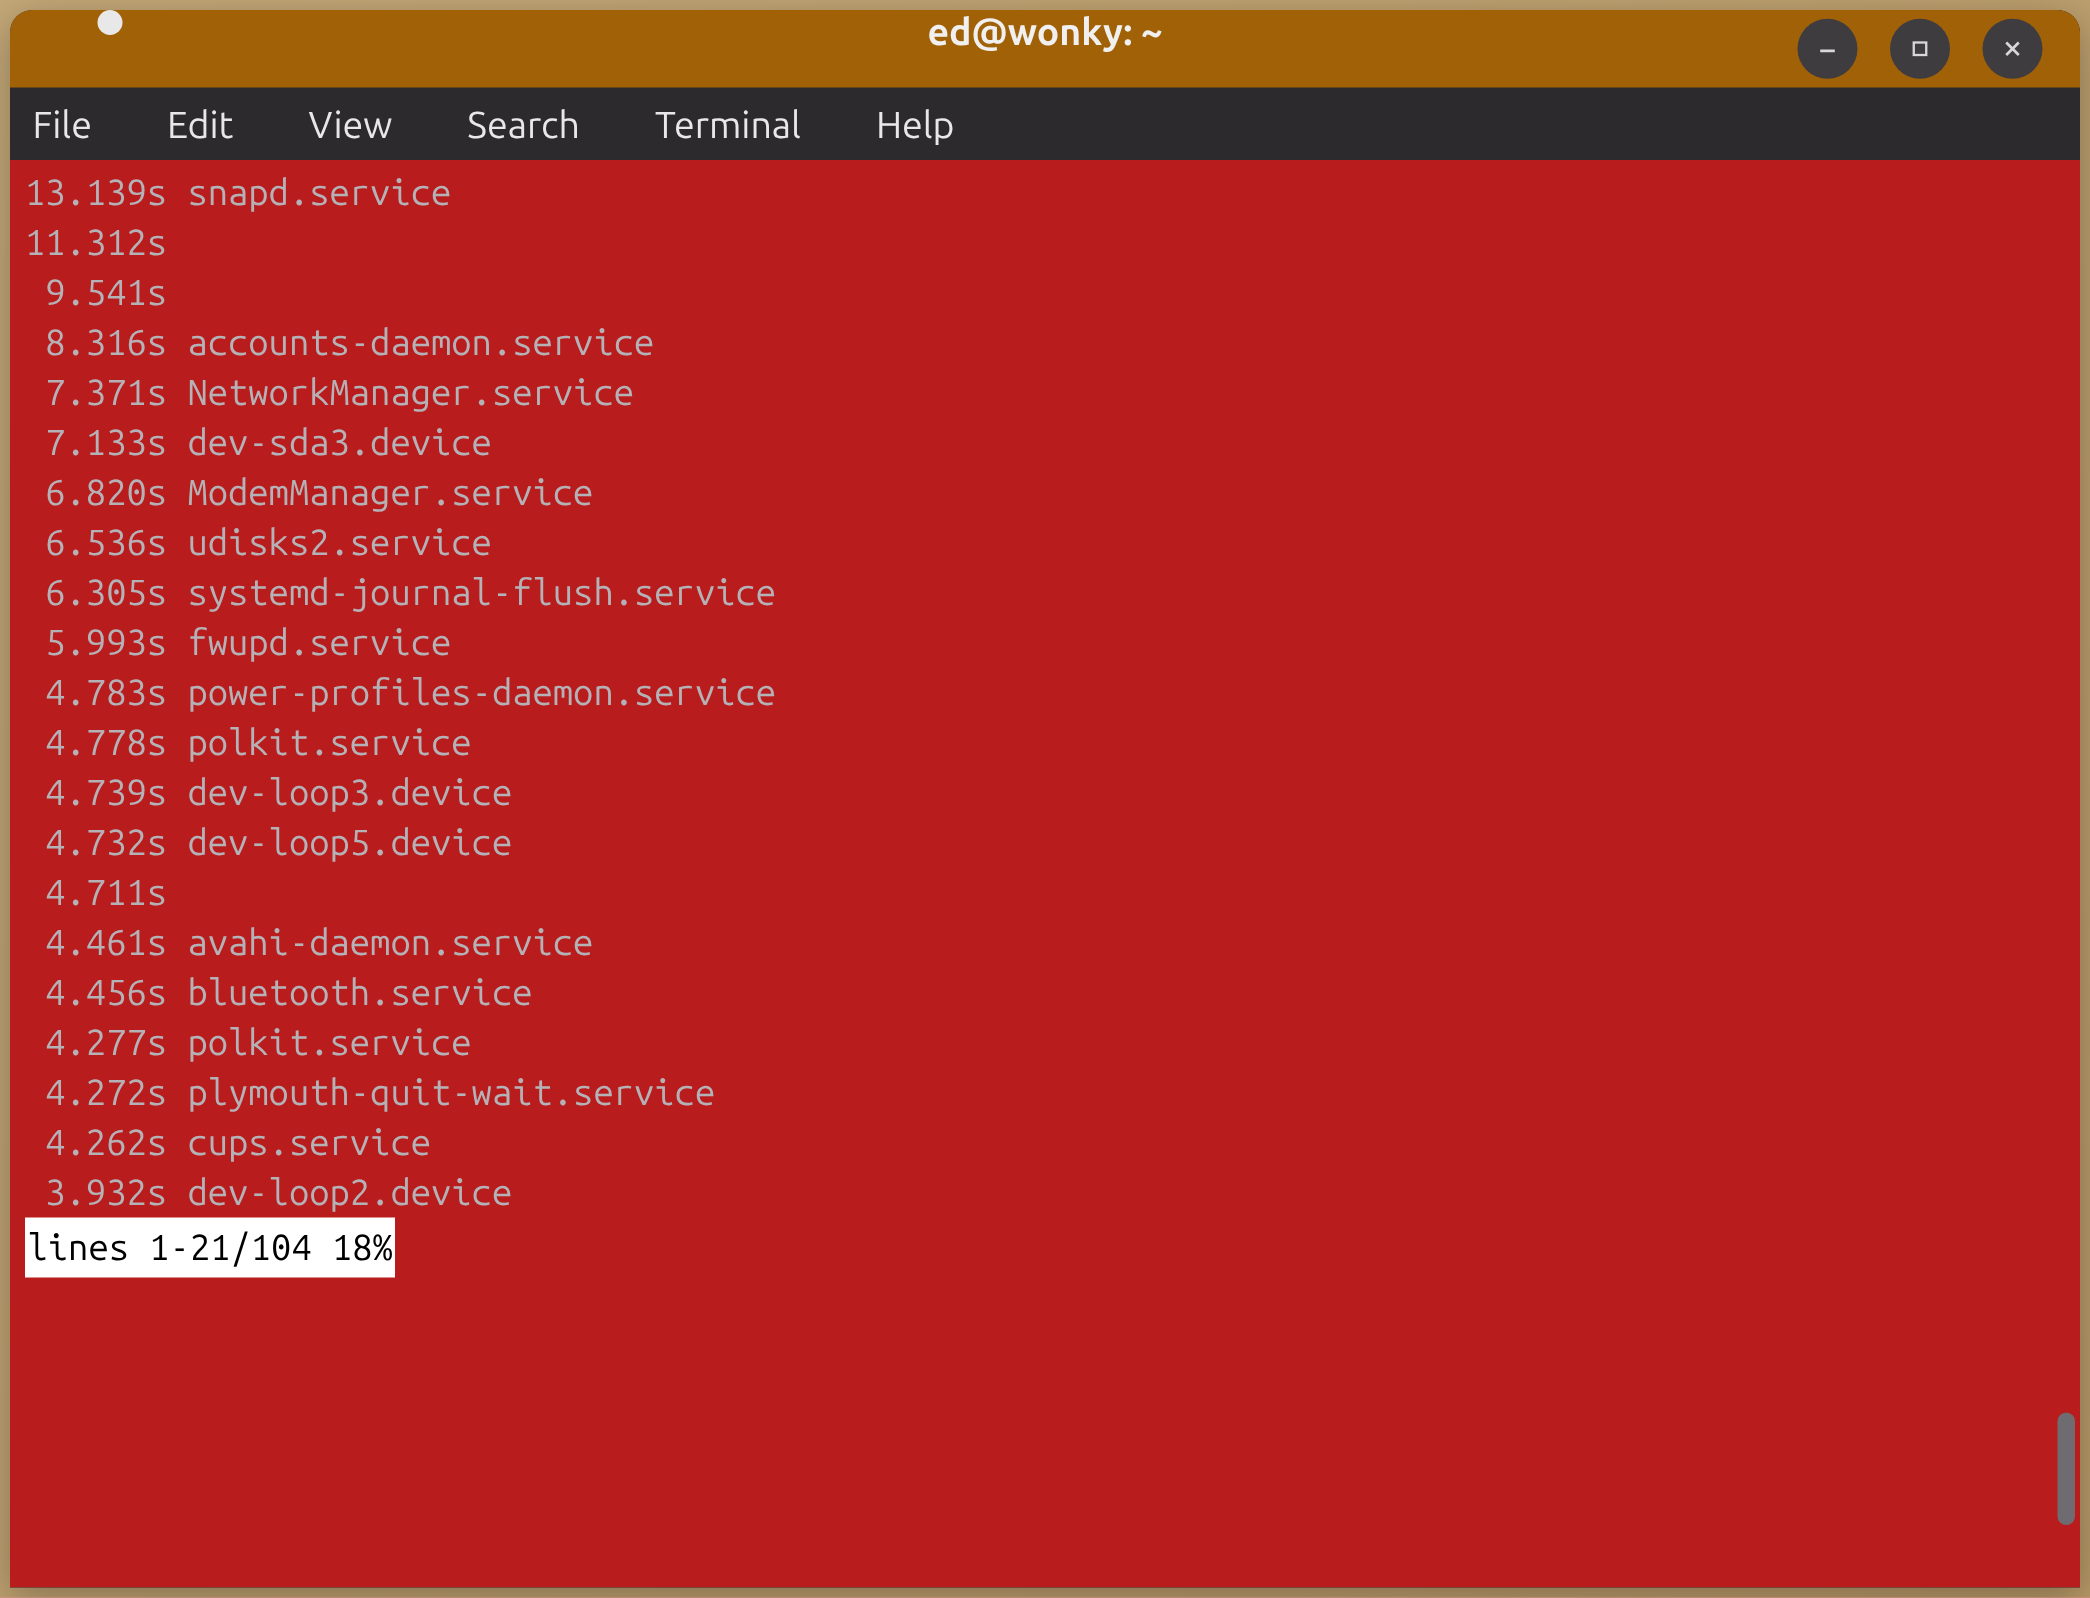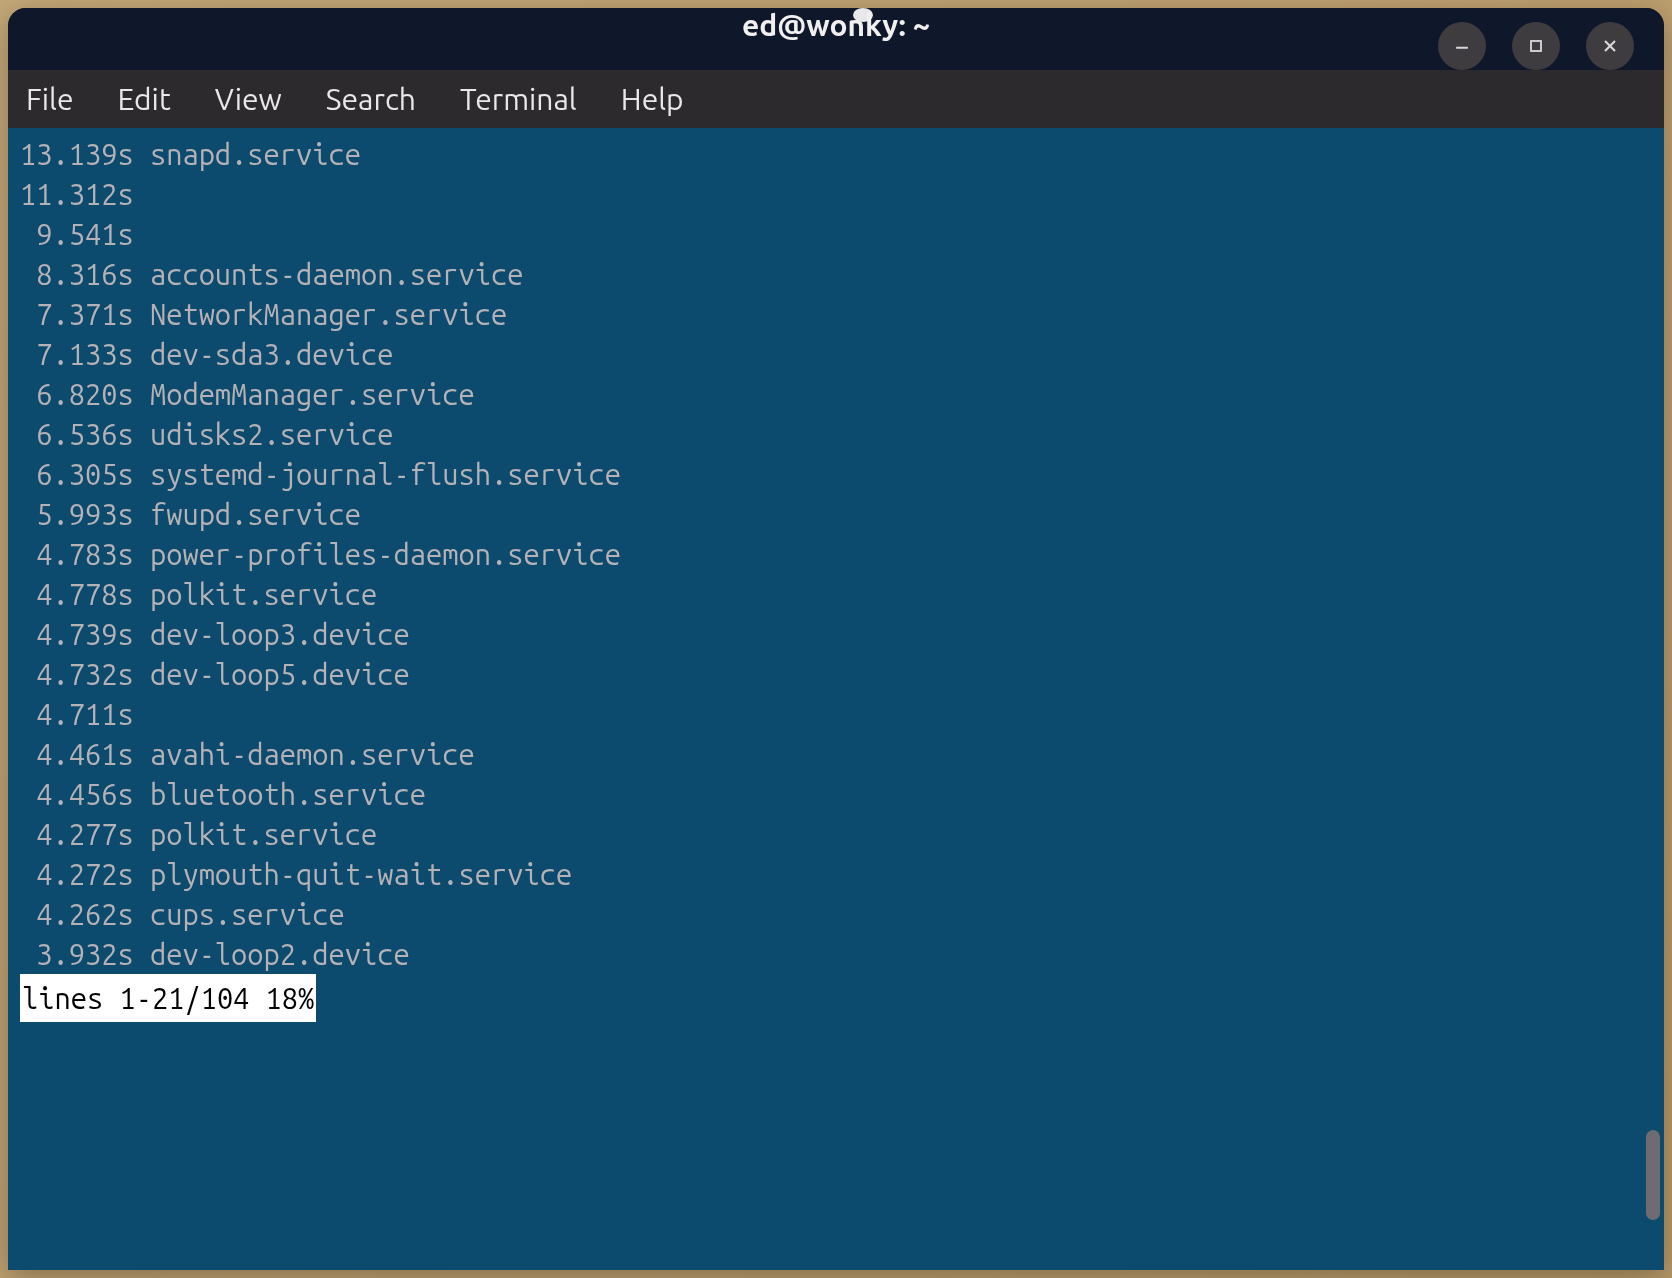--- a/index.html
+++ b/index.html
@@ -22,27 +22,25 @@
       border-radius: 18px 18px 0 0;
       width: 100%;
       height: 100%;
       overflow: hidden;
       display: flex;
       flex-direction: column;
       box-shadow: 0 8px 32px rgba(0,0,0,0.3);
       position: relative;
     }
     .titlebar {
-      background: #0f172a;
+      background: #a16207;
       height: 62px;
       display: flex;
-      align-items: center;
       padding: 0 16px;
       position: relative;
-      flex-direction: column;
     }
     .titlebar-dot {
       width: 20px;
       height: 20px;
       border-radius: 50%;
       background: #e8e8e8;
       margin-left: 54px;
     }
     .titlebar-title {
       position: absolute;
@@ -73,34 +71,34 @@
     .window-control svg {
       width: 20px;
       height: 20px;
     }
     .menubar {
       background: #2d2a2e;
       height: 58px;
       display: flex;
       align-items: center;
       padding: 0 18px;
-      gap: 0;
+      gap: 16px;
     }
     .menu-item {
       color: #e8e8e8;
       font-size: 30px;
       padding: 8px 22px;
       cursor: pointer;
     }
     .menu-item:first-child {
       padding-left: 0;
     }
     .terminal-content {
       flex: 1;
-      background: #0c4a6e;
+      background: #b91c1c;
       padding: 6px 12px 0 12px;
       font-family: 'Ubuntu Mono', 'DejaVu Sans Mono', monospace;
       font-size: 29px;
       color: #b5b2b7;
       line-height: 1.38;
       overflow: hidden;
       position: relative;
     }
     .terminal-line {
       white-space: pre;

